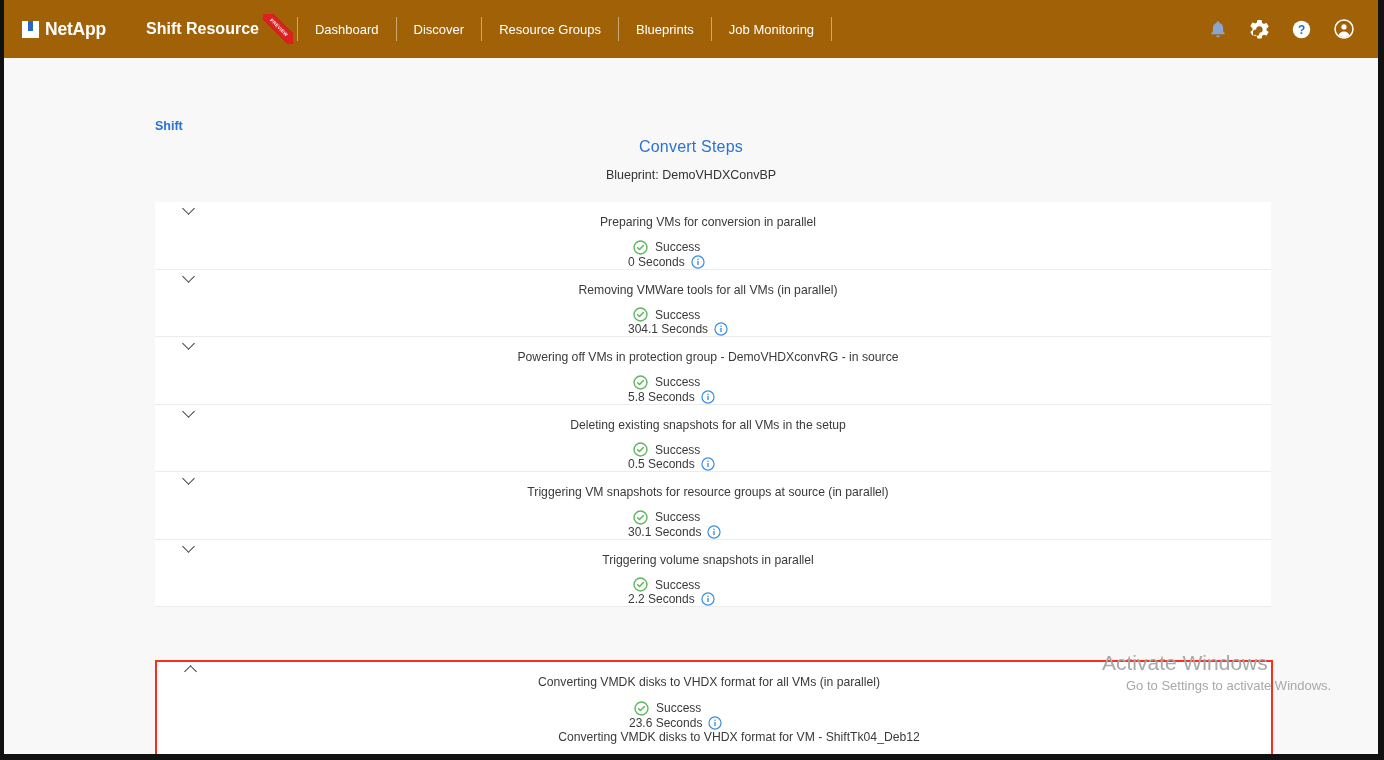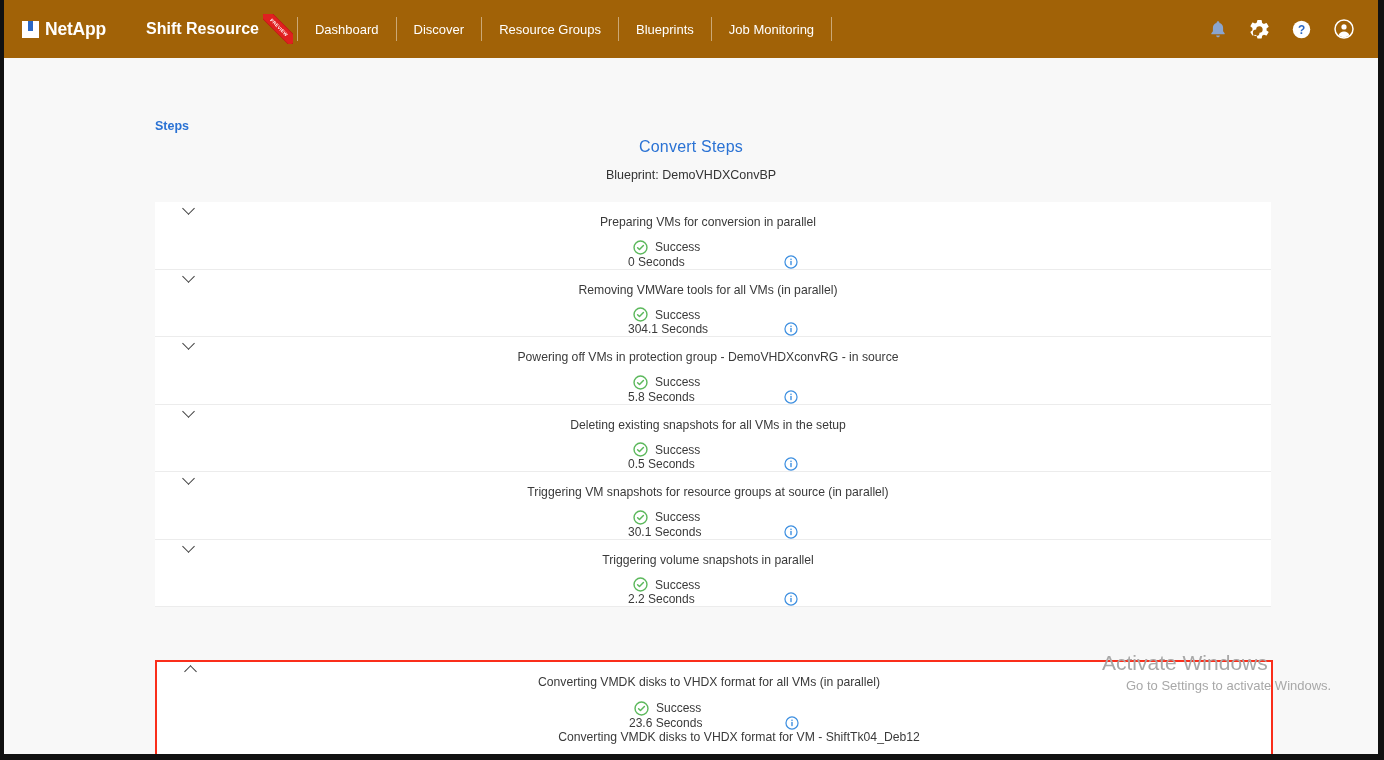--- a/index.html
+++ b/index.html
@@ -220,21 +220,20 @@
     color: #3a3a3a;
     font-size: 12px;
   }
 
   .dur-cell {
     width: 170px;
     flex: 0 0 auto;
     display: flex;
     align-items: center;
     gap: 6px;
-    justify-content: space-between;
   }
   .dur-text {
     color: #3a3a3a;
     font-size: 12px;
     white-space: nowrap;
   }
 
   
   .check-ic { width: 15px; height: 15px; flex: 0 0 auto; display:block; }
   .info-ic  { width: 14px; height: 14px; flex: 0 0 auto; display:block; cursor: pointer; }
@@ -324,21 +323,21 @@
           <circle cx="10" cy="10" r="9" fill="none" stroke="#ffffff" stroke-width="1.5"></circle>
           <circle cx="10" cy="7.9" r="2.6" fill="#ffffff"></circle>
           <path d="M4.6 16.2a5.8 5.8 0 0110.8 0 9 9 0 01-10.8 0z" fill="#ffffff"></path>
         </svg>
       </span>
     </div>
   </div>
 
   <div class="content">
 
-    <div class="back-link">Steps</div>
+    <div class="back-link">Shift</div>
     <div class="page-title">Convert Steps</div>
     <div class="page-subtitle">Blueprint: DemoVHDXConvBP</div>
 
     <div class="steps-wrap" id="steps-wrap">
         <div class="step-card">
           <div class="chev-cell">
             <span class="chev"></span>
           </div>
           <div class="step-label">Preparing VMs for conversion in parallel</div>
           <div class="status-cell">

